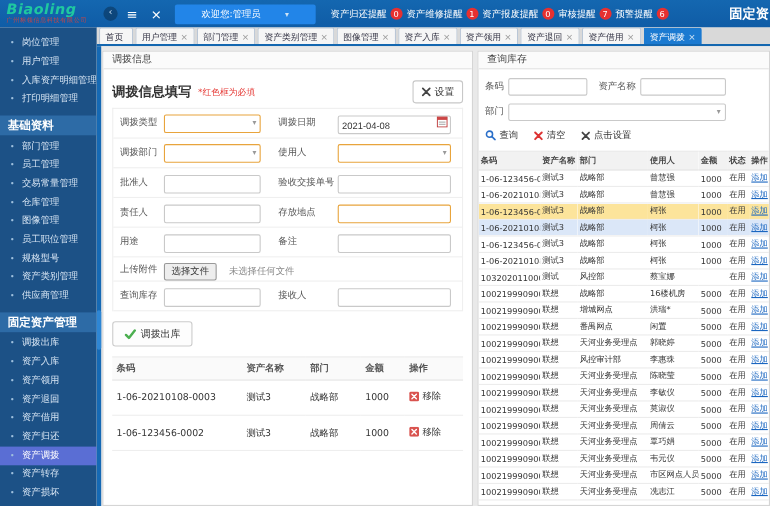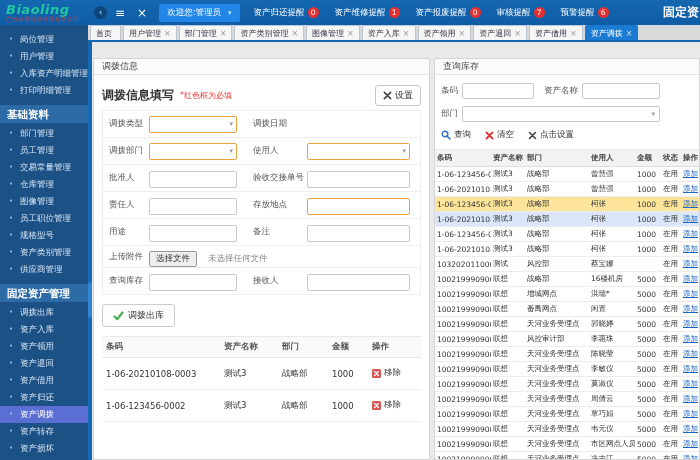--- a/index.html
+++ b/index.html
@@ -10,24 +10,24 @@
   
   .topbar { position:absolute; left:0; top:0; width:700px; height:25px;
     background:linear-gradient(#1467b0,#0f5ca6); display:flex; align-items:center; color:#fff; }
   .logo-wrap { width:92px; padding-left:6px; line-height:1; }
   .logo-text { font-size:13px; font-weight:bold; font-style:italic; color:#1fc8a0; letter-spacing:0.5px; }
   .logo-sub { font-size:5.5px; color:#cc4444; letter-spacing:0.6px; margin-top:1px; white-space:nowrap; }
   .collapse-btn { width:13px; height:13px; border-radius:50%; background:rgba(0,0,0,.28);
     color:#cfe4f5; font-size:9px; line-height:12px; text-align:center; margin:0 8px 0 2px; cursor:pointer; }
   .menu-ic { font-size:12px; margin-right:12px; cursor:pointer; }
   .close-ic { font-size:12px; margin-right:12px; cursor:pointer; }
-  .user-btn { background:#2285e8; border-radius:2px; padding:3px 8px; font-size:8.5px;
-    display:flex; align-items:center; gap:7px; cursor:pointer; white-space:nowrap; }
+  .user-btn { background:#2285e8; border-radius:2px; padding:3px 24px; font-size:8.5px;
+    display:flex; align-items:center; gap:22px; cursor:pointer; white-space:nowrap; }
   .user-btn .caret { font-size:7px; color:#cfe4f5; }
-  .badges { display:flex; align-items:flex-end; margin-left:14px; gap:16px; }
+  .badges { display:flex; align-items:flex-end; margin-left:14px; gap:4px; }
   .badge-item { display:flex; align-items:center; gap:3px; font-size:8.5px; cursor:pointer; white-space:nowrap; }
   .badge-count { min-width:11px; height:11px; border-radius:50%; background:#e63030; color:#fff;
     font-size:7.5px; line-height:11px; text-align:center; padding:0 1px; }
   .sys-title { margin-left:auto; font-size:12px; font-weight:bold; white-space:nowrap; padding-right:1px; }
 
   
   .sidebar { position:absolute; left:0; top:25px; width:88px; bottom:0;
     background:#1c5186; color:#d8e6f4; overflow:hidden; }
   .side-group { margin-top:6px; }
   .side-header { height:18px; line-height:18px; background:#2d6ba6; color:#fff;
@@ -46,21 +46,21 @@
   .tab .tclose { color:#999; font-size:8px; }
   .tab.active { background:#1b7ad1; border-color:#1b7ad1; color:#fff; }
   .tab.active .tclose { color:#cfe4f5; }
 
   
   .content { position:absolute; left:88px; top:42px; right:0; bottom:0; background:#e9e9e9; }
   .left-strip { position:absolute; left:0; top:0; width:4px; bottom:0; background:#1569b4; }
   .strip-handle { position:absolute; left:0; top:240px; width:4px; height:36px;
     background:#2e86d4; border-radius:2px; cursor:pointer; }
 
-  .panel { position:absolute; top:4px; bottom:0; background:#fff; border:1px solid #d5d5d5; overflow:hidden;margin-top:12px; }
+  .panel { position:absolute; top:4px; bottom:0; background:#fff; border:1px solid #d5d5d5; overflow:hidden; }
   .panel-left { left:5px; width:337px; }
   .panel-right { left:346px; right:0; }
   .panel-header { height:16px; line-height:15px; font-size:9px; color:#444;
     background:#fbfbfb; border-bottom:1px solid #e3e3e3; padding-left:8px; }
 
   
   .section-row { display:flex; align-items:center; margin:10px 8px 4px; }
   .section-title { font-size:12px; font-weight:bold; color:#333; }
   .required-note { font-size:8px; color:#e53935; margin-left:6px; }
   .settings-btn { margin-left:auto; display:flex; align-items:center; gap:3px; background:#fff;
@@ -367,20 +367,31 @@
 
       <div class="form-table">
         <div class="f-row">
           <div class="f-label">调拨类型</div>
           <div class="f-field">
               <div class="selectbox req">
                 <span class="chev">▾</span>
               </div>
             </div>
           <div class="f-label">调拨日期</div>
+          <div class="f-field">
+              <div class="datebox">
+            <input class="txt" value="2021-04-08" style="">
+            <svg width="10" height="11" viewBox="0 0 10 11">
+                  <rect x="0.5" y="1.5" width="9" height="9" fill="#fff" stroke="#b33"></rect>
+                  <rect x="0.5" y="1.5" width="9" height="2.5" fill="#c44"></rect>
+                  <line x1="2" y1="6" x2="8" y2="6" stroke="#888" stroke-width="0.7"></line>
+                  <line x1="2" y1="8" x2="8" y2="8" stroke="#888" stroke-width="0.7"></line>
+                </svg>
+          </div>
+            </div>
         </div>
         <div class="f-row">
           <div class="f-label">调拨部门</div>
           <div class="f-field">
               <div class="selectbox req">
                 <span class="chev">▾</span>
               </div>
             </div>
           <div class="f-label">使用人</div>
           <div class="f-field">

